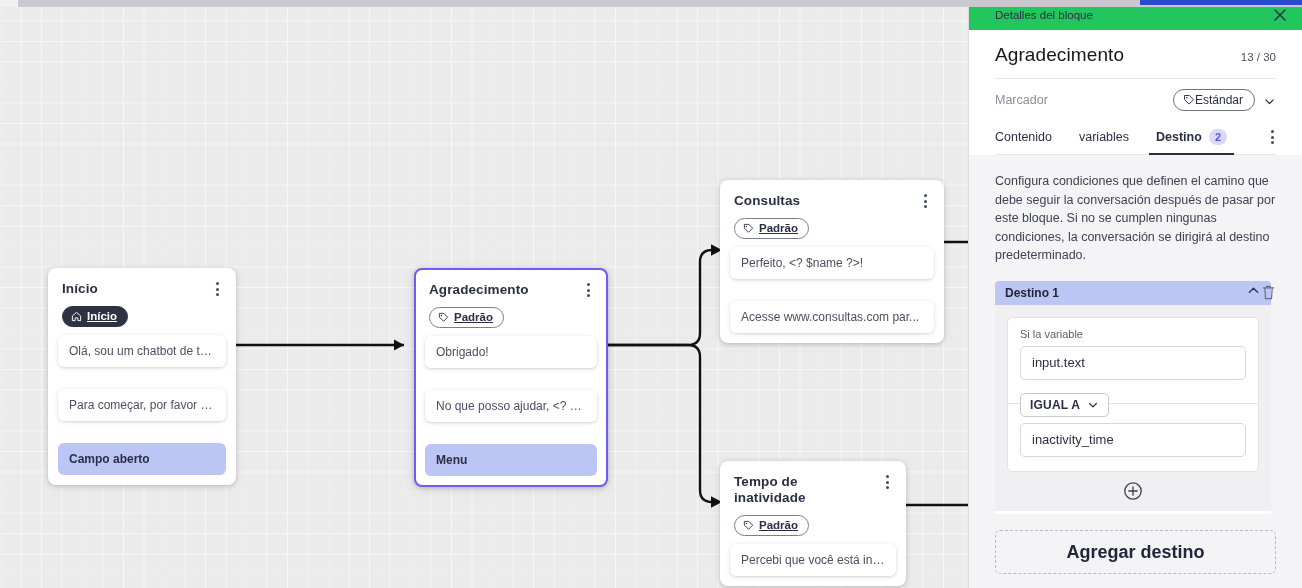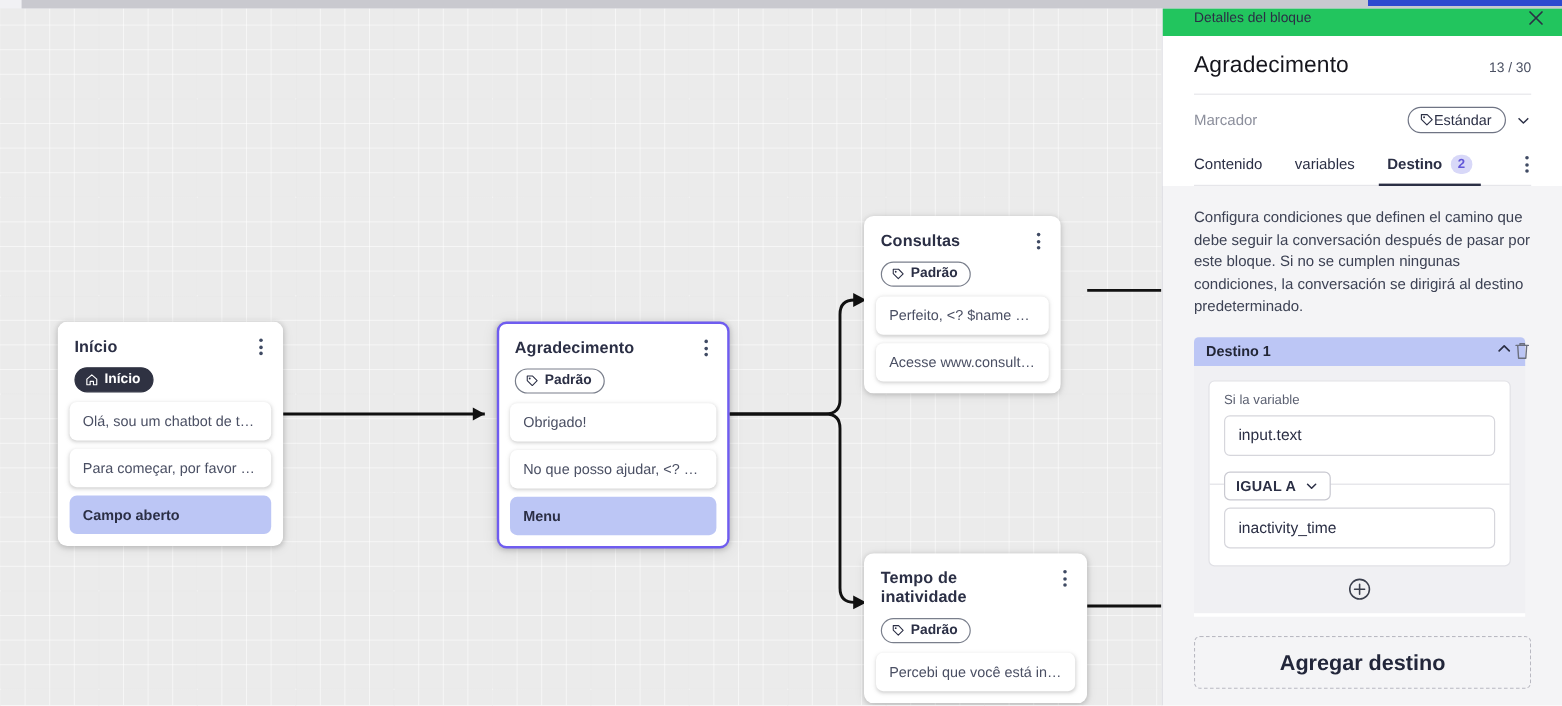--- a/index.html
+++ b/index.html
@@ -49,26 +49,27 @@
     width: 18px; height: 18px; display: flex; flex-direction: column;
     align-items: center; justify-content: center; gap: 2.5px; cursor: pointer;
   }
   .kebab i { display: block; width: 3px; height: 3px; border-radius: 50%; background: #3f4a63; }
   .tag {
     display: inline-flex; align-items: center; gap: 5px;
     margin-top: 9px; padding: 3px 10px 3px 8px;
     border: 1px solid #7a7f8c; border-radius: 11px;
     font-size: 11.5px; font-weight: 700; color: #2b2f45; background: #fff;
     line-height: 13px;
+    text-decoration: underline;
   }
   .tag.start {
     background: #2f3242; border-color: #2f3242; color: #ffffff;
   }
   .tag svg { display: block; }
-  .node-body { padding: 0 9px; display: flex; flex-direction: column; gap: 7px; }
+  .node-body { padding: 0 9px; display: flex; flex-direction: column; gap: 22px; }
   .msg {
     background: #ffffff; border-radius: 6px;
     box-shadow: 0 1px 3px rgba(0,0,0,.14), 0 1px 6px rgba(0,0,0,.06);
     font-size: 12px; color: #4a4f63; padding: 9px 11px;
     line-height: 14px; white-space: nowrap; overflow: hidden; text-overflow: ellipsis;
   }
   .msg.accent { background: #bcc6f5; color: #2b2f45; box-shadow: none; font-weight: 600; }
 
   
   #topbar {
@@ -238,21 +239,21 @@
           <span>Padrão</span>
         </span>
       </div>
       <div class="node-body">
         <div class="msg">Obrigado!</div>
         <div class="msg">No que posso ajudar, &lt;? $name ...</div>
         <div class="msg accent">Menu</div>
       </div>
     </div>
 
-    <div class="node" style="left:720px; top:180px; width:164px;">
+    <div class="node" style="left:720px; top:180px; width:224px;">
       <div class="node-head">
         <div class="node-title">Consultas</div>
         <div class="kebab">
             <i></i>
             <i></i>
             <i></i>
           </div>
         <span class="tag">
           <svg width="11" height="11" viewBox="0 0 16 16">
             <path d="M2 2 H8.5 L14 7.6 L8.1 13.5 L2 7.4 Z" fill="none" stroke="#2b2f45" stroke-width="1.3" stroke-linejoin="round"></path>

